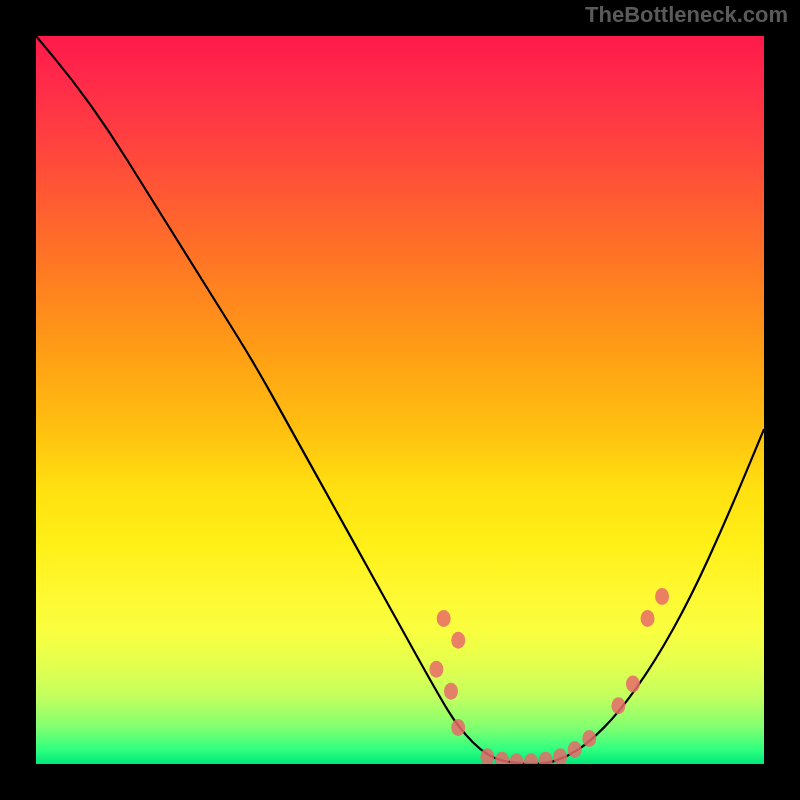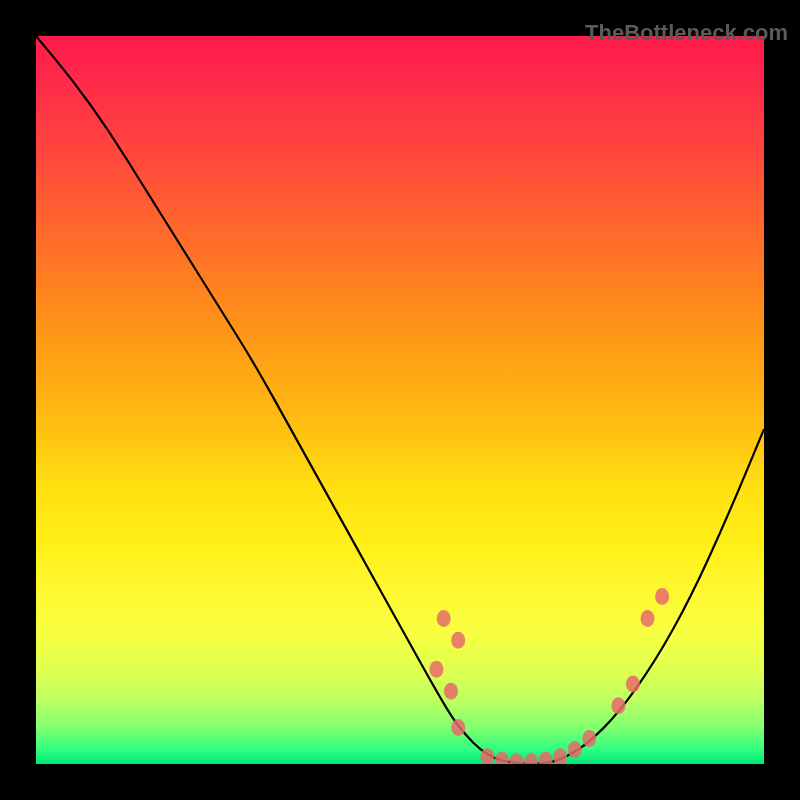--- a/index.html
+++ b/index.html
@@ -6,21 +6,21 @@
   body {
     width: 800px;
     height: 800px;
     background: #000;
     position: relative;
     overflow: hidden;
     font-family: Arial, sans-serif;
   }
   .watermark {
     position: absolute;
-    top: 20px;
+    top: 2px;
     right: 12px;
     color: #5a5a5a;
     font-size: 22px;
     font-weight: bold;
     z-index: 10;
     margin-left: 16px;
   }
   .plot-area {
     position: absolute;
     left: 36px;

